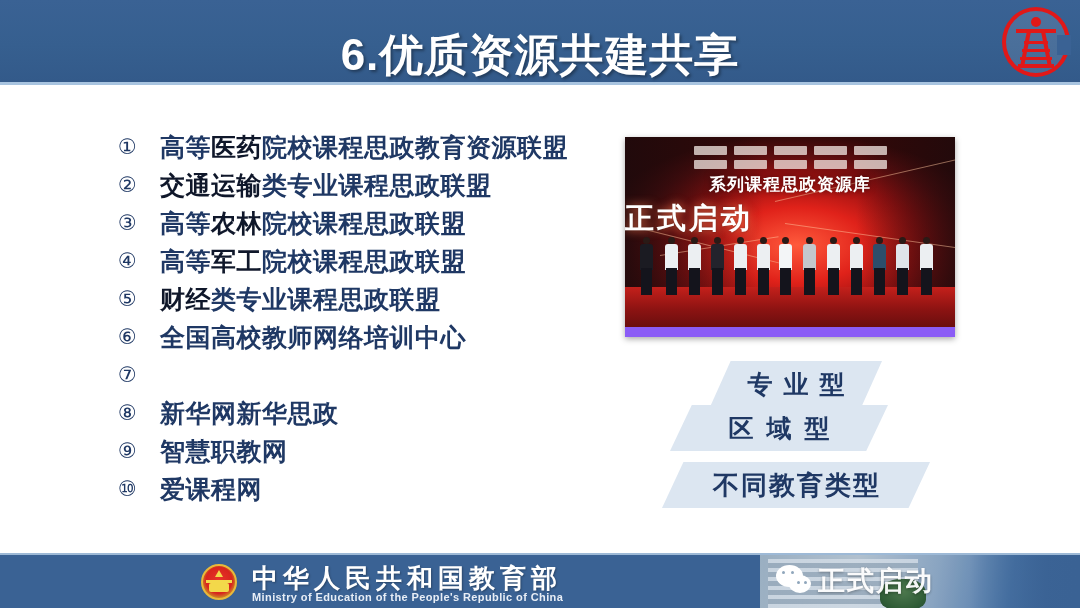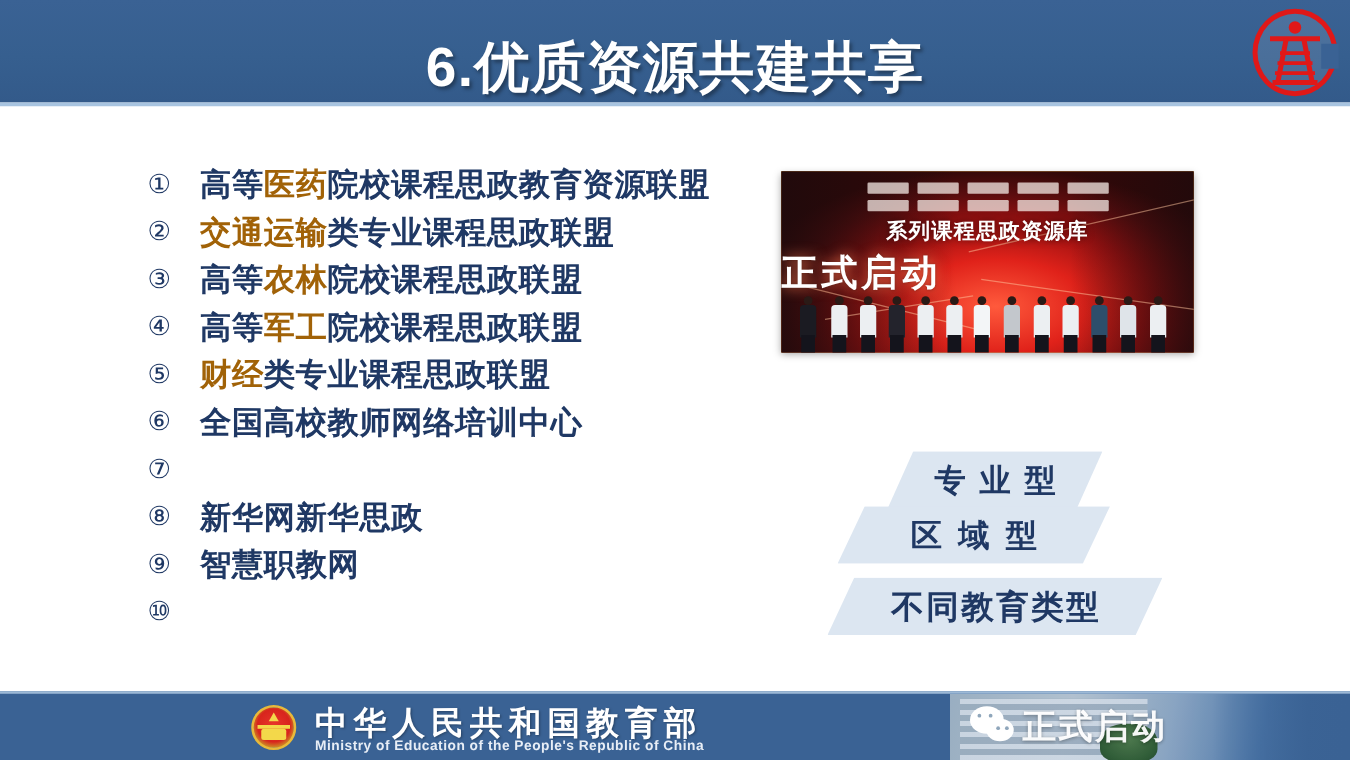--- a/index.html
+++ b/index.html
@@ -72,26 +72,26 @@
   .num {
     width:42px; flex:none;
     font-size:21px; color:#1f3864; font-weight:normal;
     text-align:left;
     font-family:"DejaVu Sans",sans-serif;
   }
   .item-text {
     font-size:25px; font-weight:bold; color:#1f3864;
     letter-spacing:0.5px; white-space:nowrap;
   }
-  .item-text .hl { color:#a16207; }
+  .item-text .hl { color:#0f172a; }
 
   
   #photo {
-    position:absolute; left:625px; top:137px; width:330px; height:145px;
-    background:#a16207;
+    position:absolute; left:625px; top:137px; width:330px; height:200px;
+    background:#8b5cf6;
     overflow:hidden;
     box-shadow:0 2px 6px rgba(0,0,0,0.35);
   }
   #photo .screen {
     position:absolute; left:0; top:0; width:330px; height:150px;
     background:
       radial-gradient(ellipse 210px 110px at 52% 72%, #ff5a3c 0%, #e0221a 34%, #9d1111 60%, #5a0d0e 82%, #320808 100%);
   }
   #photo .screen::before{
     content:""; position:absolute; left:0; top:0; width:42%; height:100%;
@@ -283,20 +283,21 @@
   <div class="list-row">
     <span class="num">⑧</span>
     <span class="item-text"><span>新华网新华思政</span><span class="hl"></span><span></span></span>
   </div>
   <div class="list-row">
     <span class="num">⑨</span>
     <span class="item-text"><span>智慧职教网</span><span class="hl"></span><span></span></span>
   </div>
   <div class="list-row">
     <span class="num">⑩</span>
+    <span class="item-text"><span>爱课程网</span><span class="hl"></span><span></span></span>
   </div>
 </div>
 
 <div id="photo">
   <div class="screen"></div>
   <div class="ray" style="left:150px;top:64px;width:190px;transform:rotate(-13deg);"></div>
   <div class="ray" style="left:160px;top:86px;width:175px;transform:rotate(8deg);"></div>
   <div class="ray" style="left:20px;top:92px;width:140px;transform:rotate(14deg);"></div>
   <div class="ray" style="left:35px;top:118px;width:120px;transform:rotate(-9deg);"></div>
   <div class="logos">

